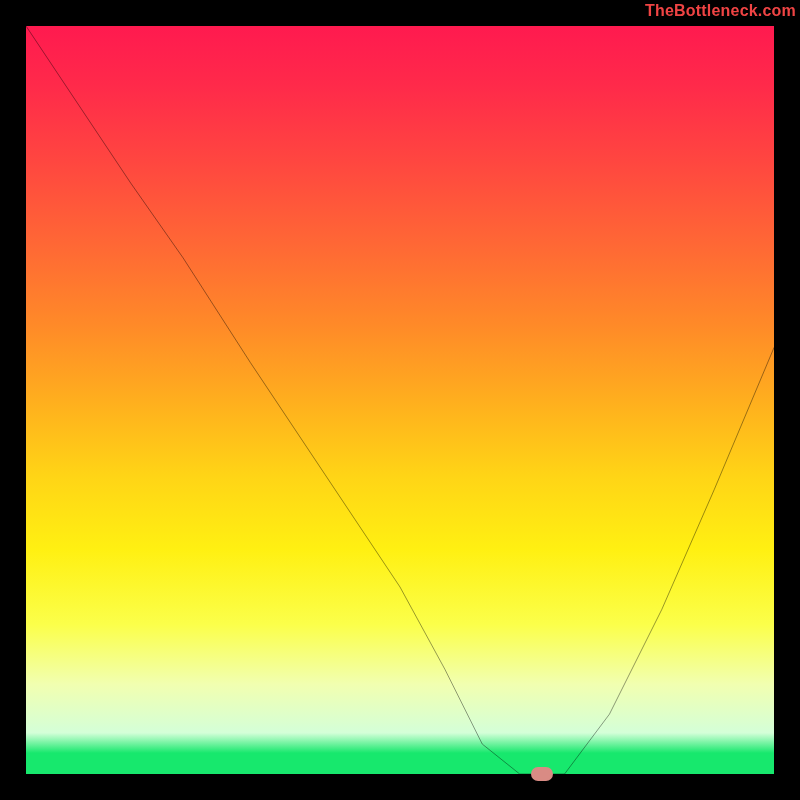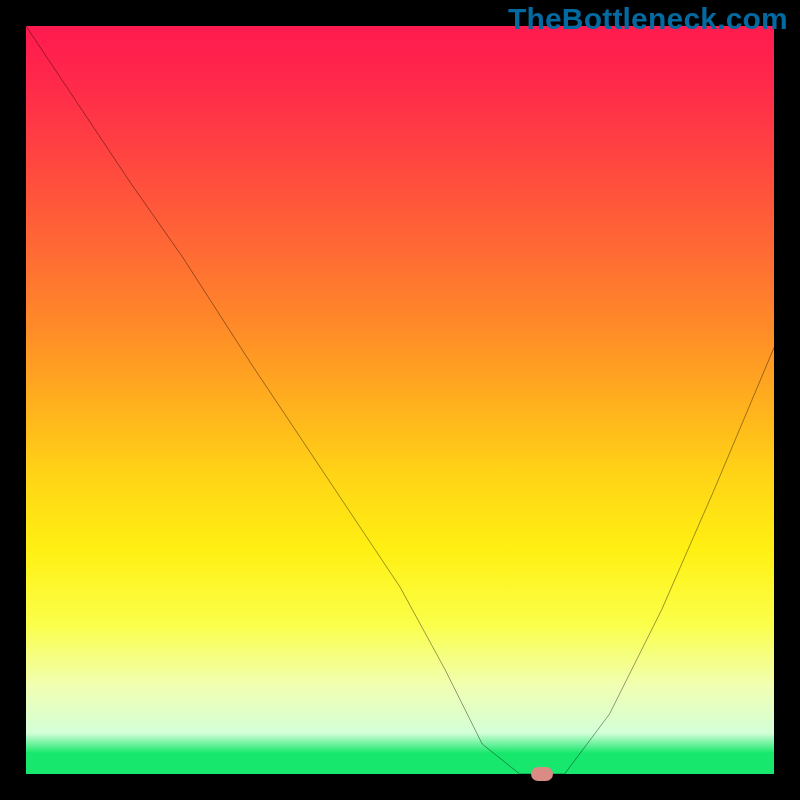--- a/index.html
+++ b/index.html
@@ -12,23 +12,23 @@
     overflow: hidden;
   }
   .chart-container {
     position: relative;
     width: 800px;
     height: 800px;
   }
   .watermark {
     position: absolute;
     top: 2px;
-    right: 12px;
-    color: #0369a1;
-    font-size: 30px;
+    right: 4px;
+    color: #ef4444;
+    font-size: 16px;
     font-weight: 600;
     letter-spacing: 0.2px;
     z-index: 3;
   }
   .plot-area {
     position: absolute;
     left: 26px;
     top: 26px;
     width: 748px;
     height: 748px;

